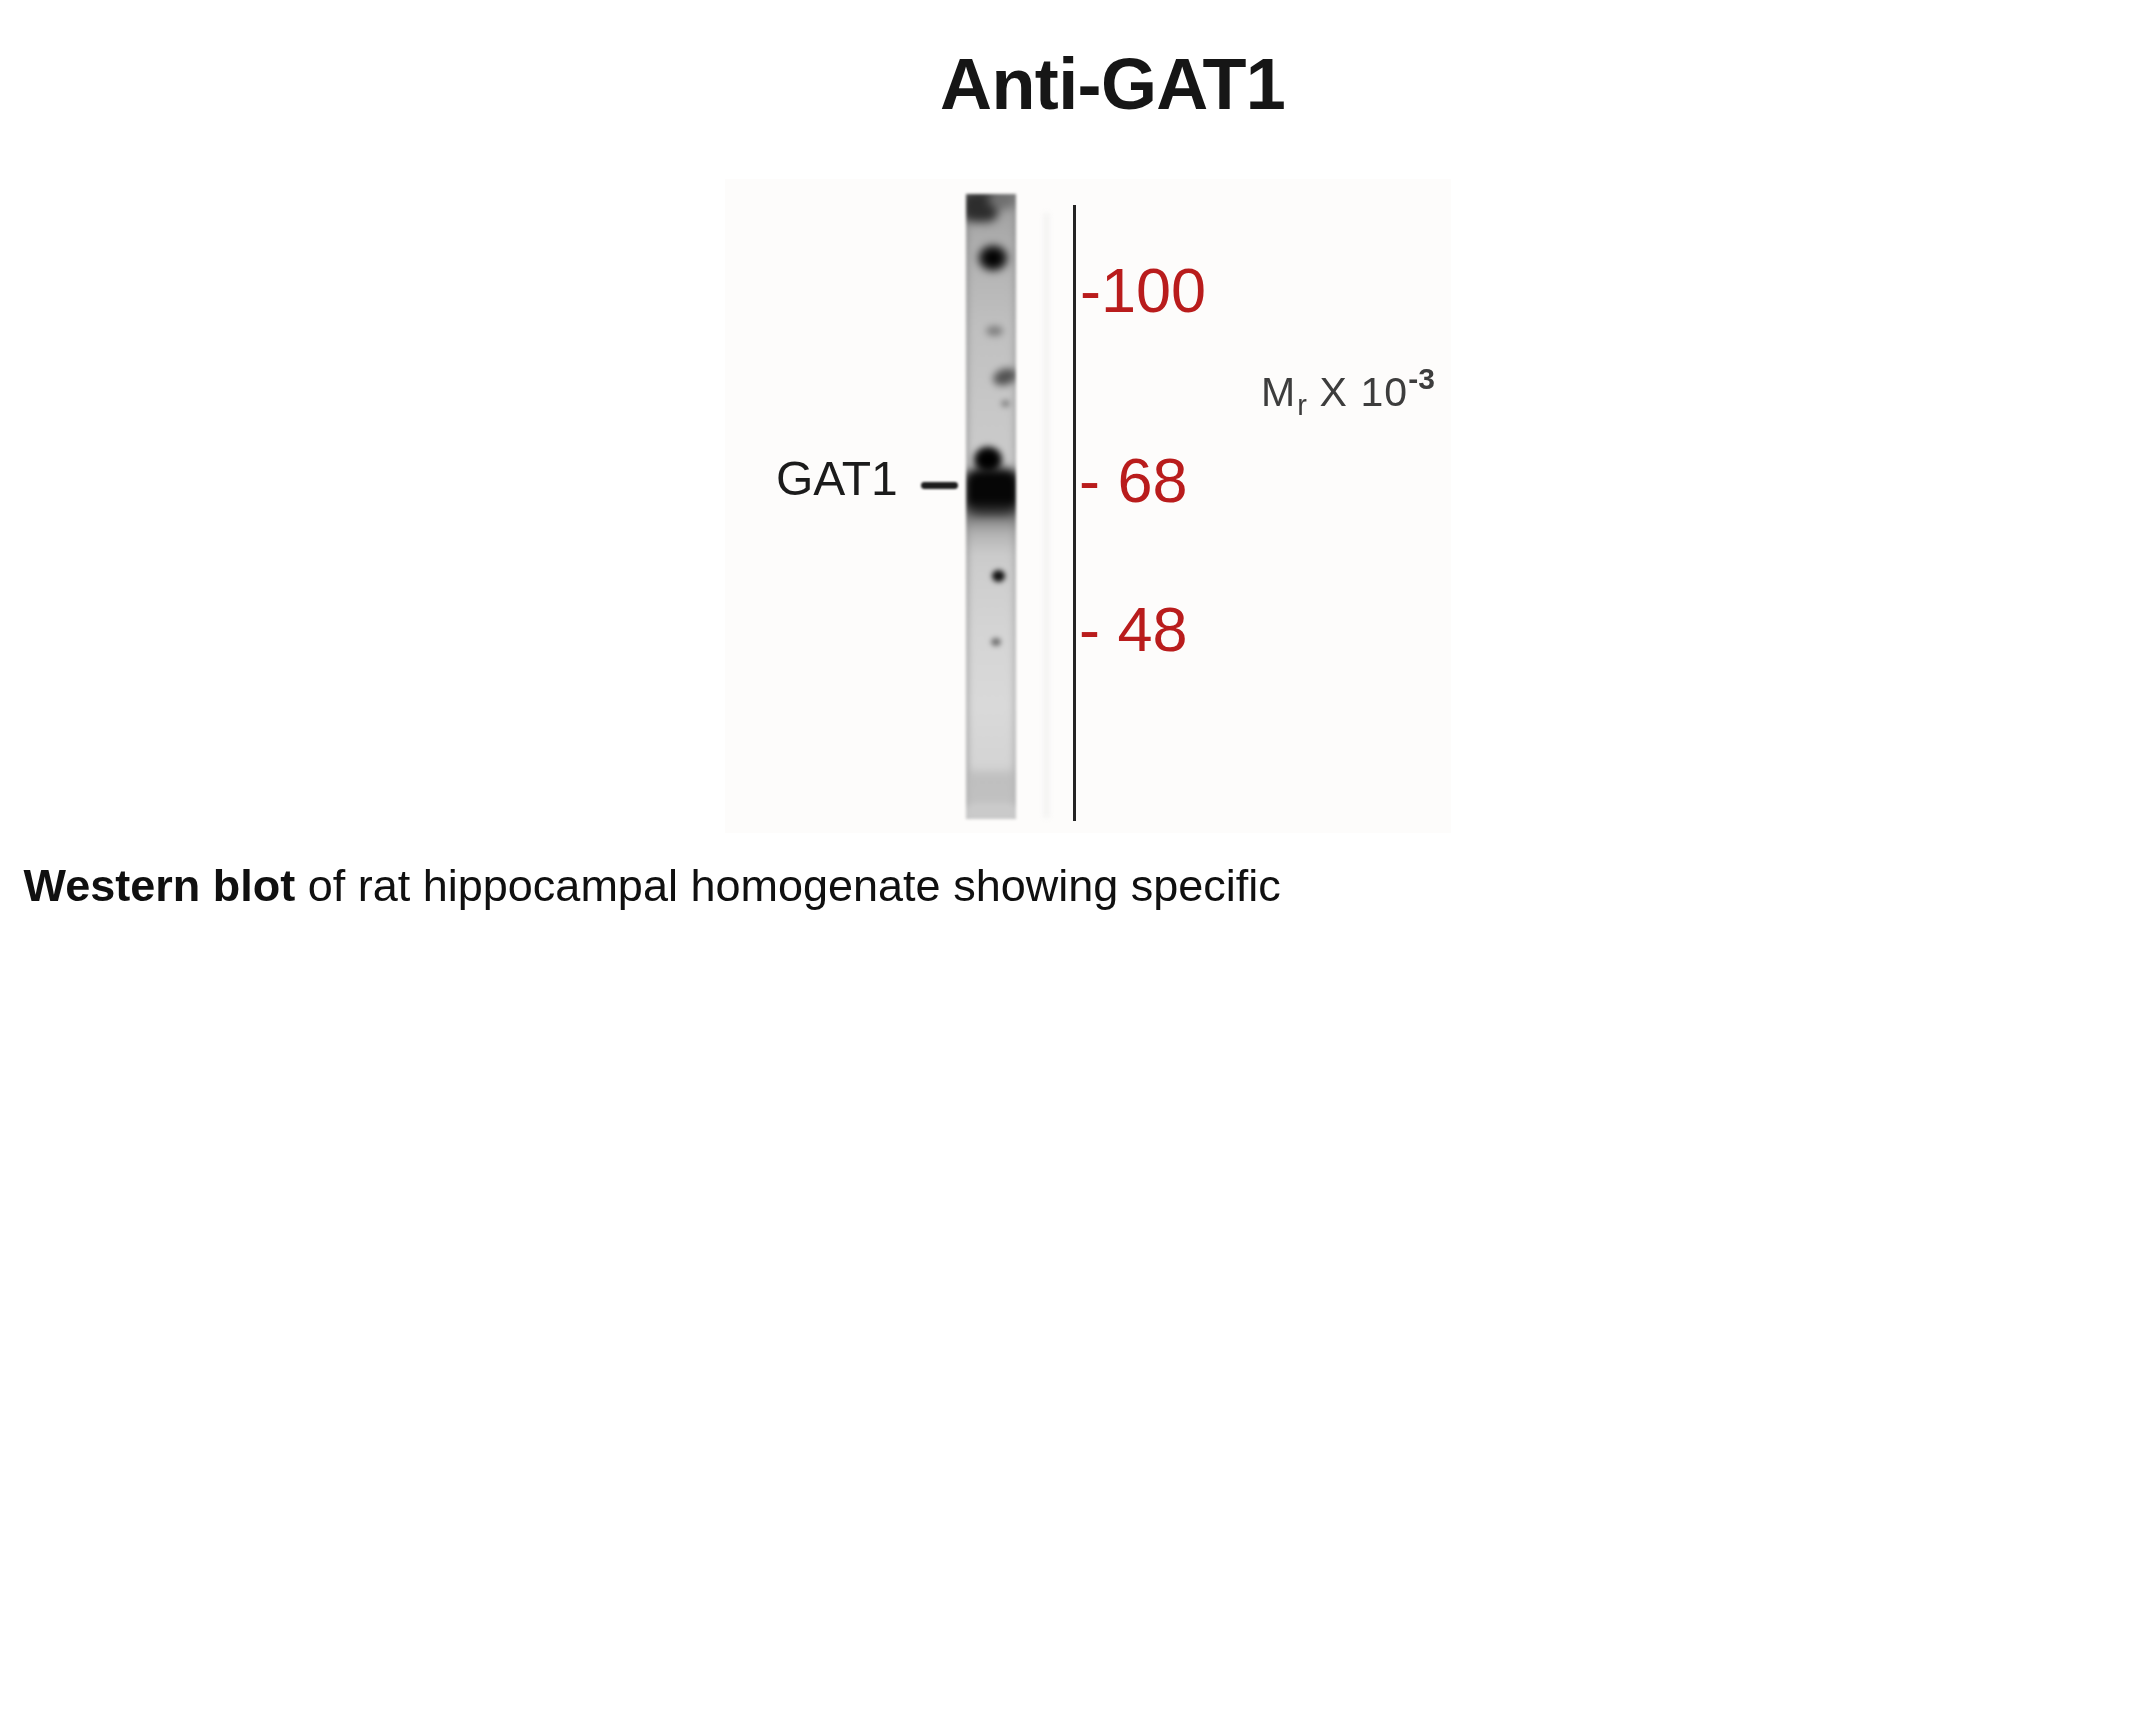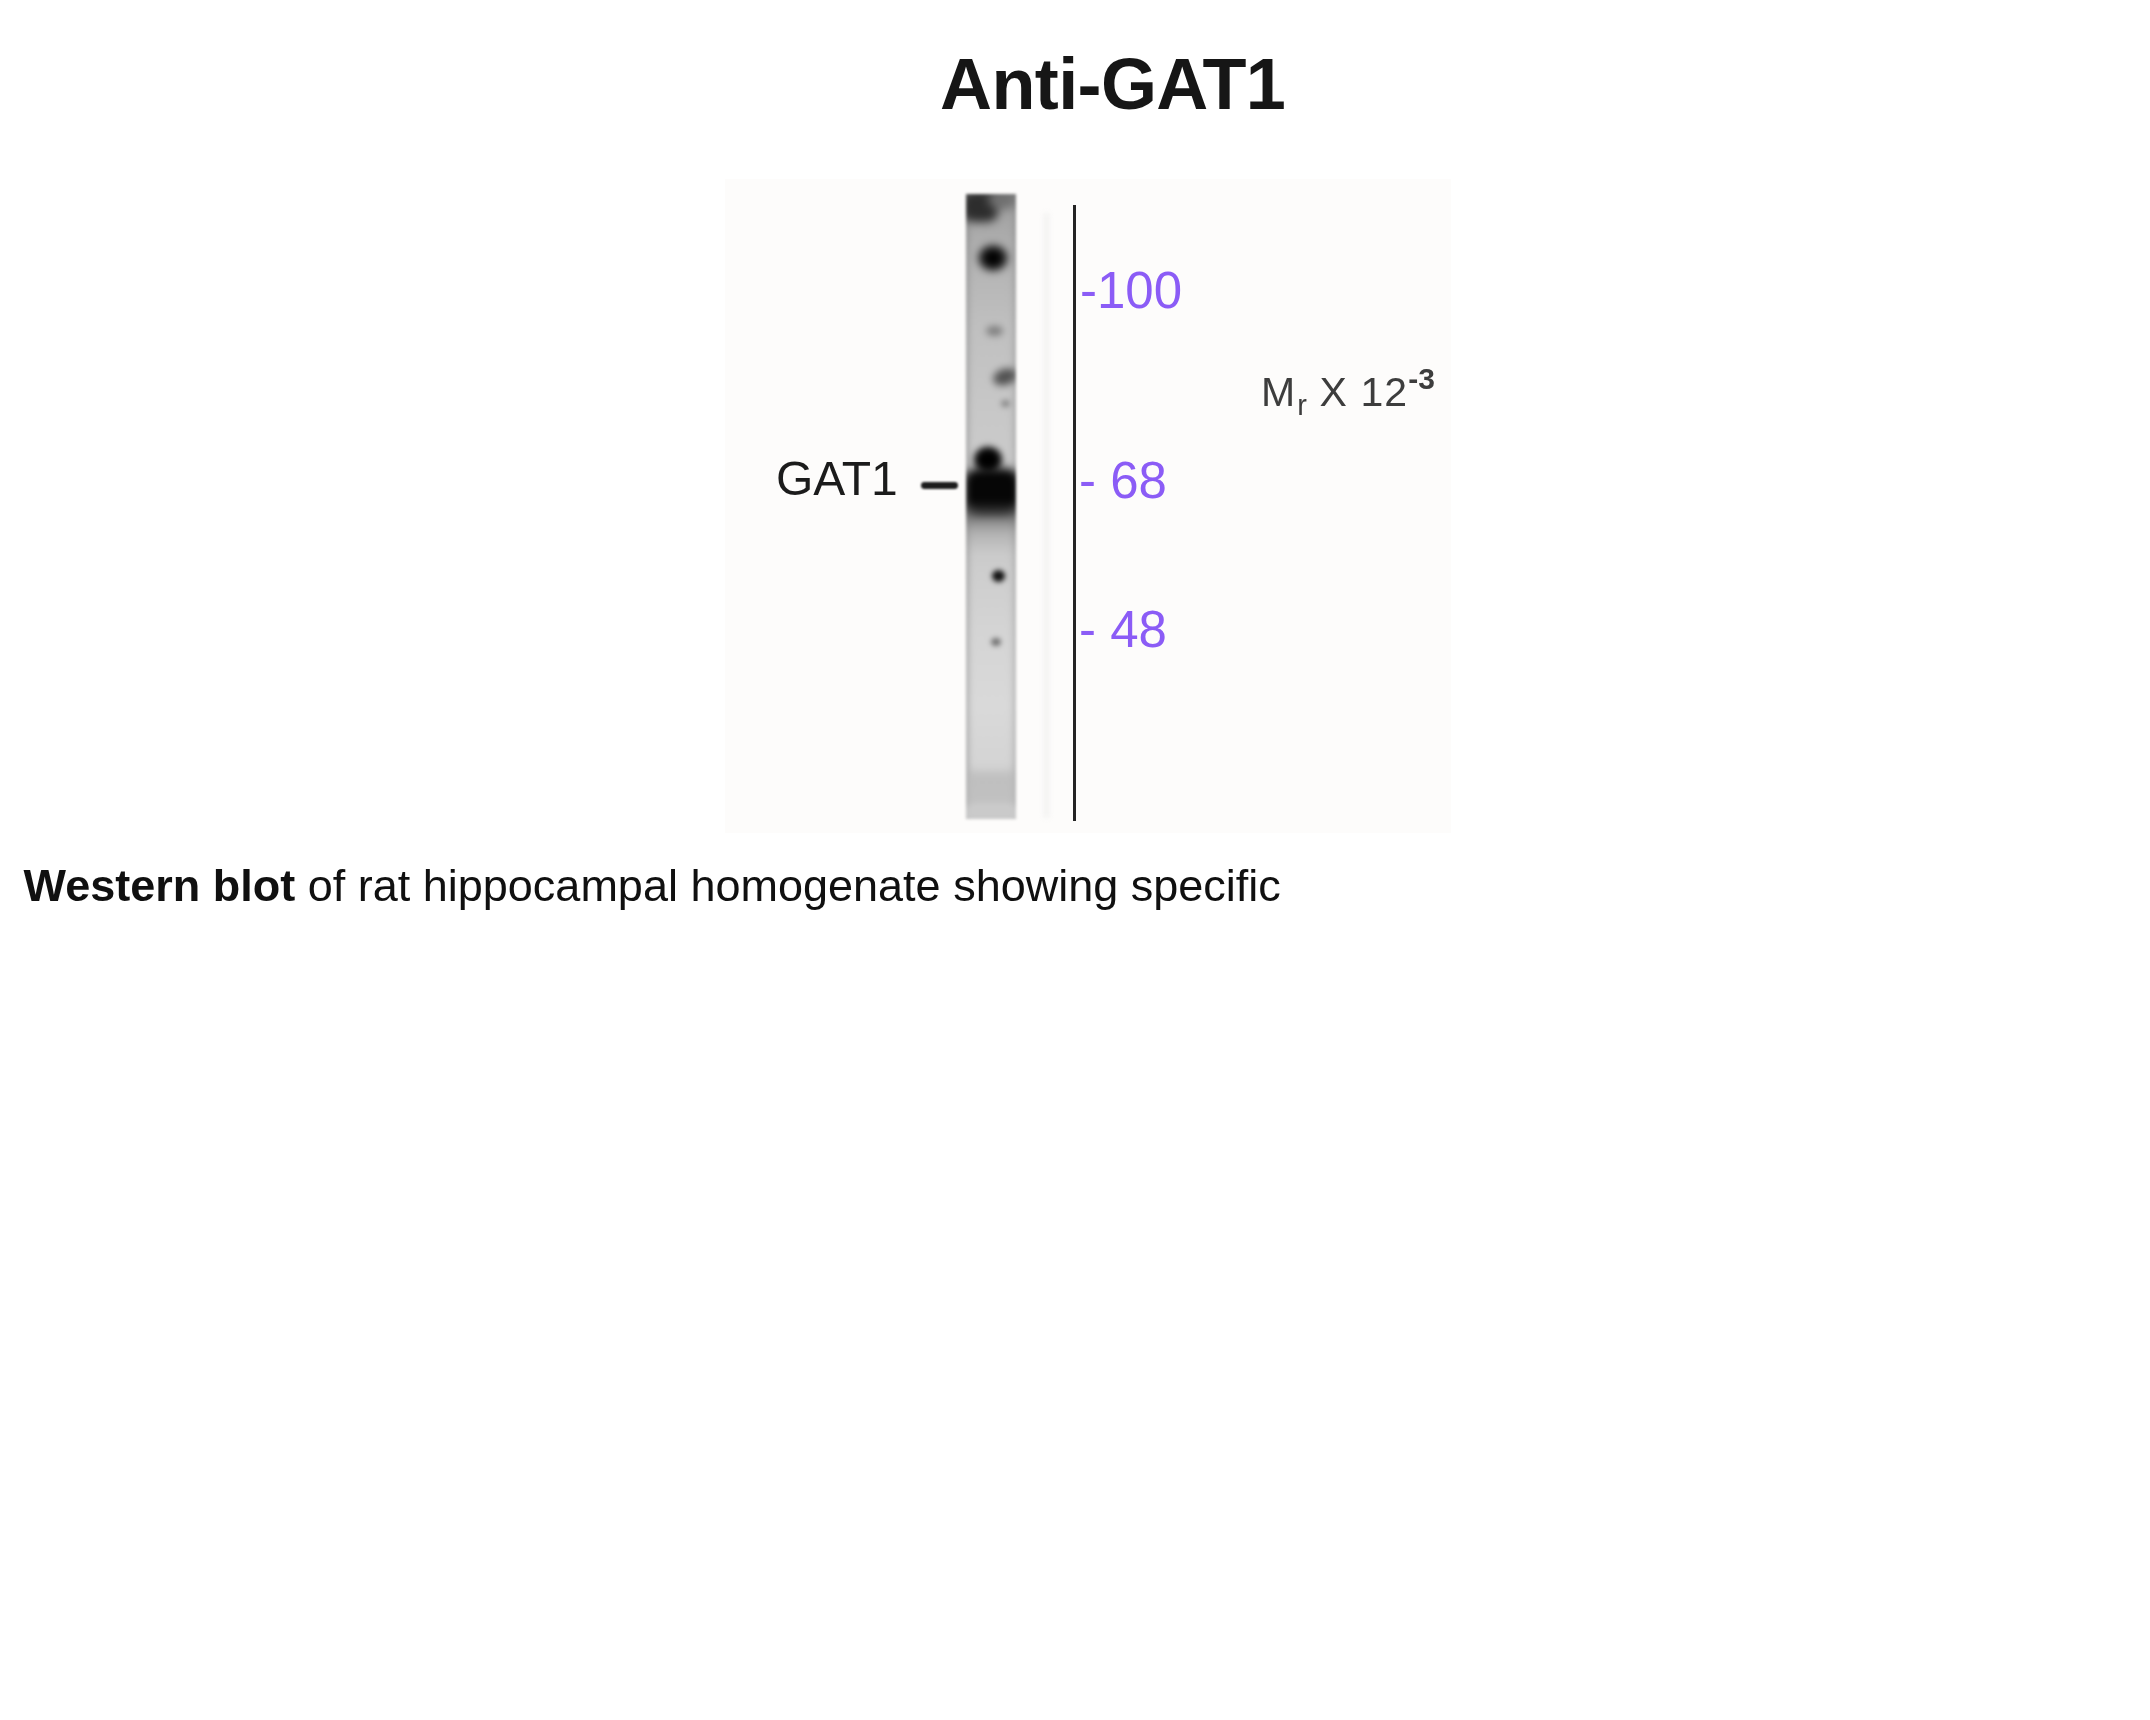--- a/index.html
+++ b/index.html
@@ -61,21 +61,21 @@
     position:absolute;left:1043px;top:213px;width:6.7px;height:605px;
     background:#efefee;filter:blur(2.8px);opacity:.6;
   }
   
   .sep-line{
     position:absolute;left:1073px;top:205px;width:2.8px;height:616px;
     background:#242424;filter:blur(0.4px);
   }
   
   .mw{
-    position:absolute;font-size:51px;line-height:63px;color:#8b5cf6;
+    position:absolute;font-size:63px;line-height:63px;color:#b91c1c;
     white-space:pre;letter-spacing:0px;text-align:center;
   }
   .mw-100{left:1080px;top:259px;}
   .mw-68{left:1079px;top:449px;}
   .mw-43{left:1079px;top:598px;}
   
   .mw-unit{
     position:absolute;left:1261px;top:372px;
     font-size:41px;line-height:41px;color:#3d3d3d;white-space:nowrap;
     letter-spacing:1.1px;
@@ -125,21 +125,21 @@
   </div>
 
   <div class="streak"></div>
 
   <div class="sep-line"></div>
 
   <div class="mw mw-100">-100</div>
   <div class="mw mw-68">- 68</div>
   <div class="mw mw-43">- 48</div>
 
-  <div class="mw-unit"><span>M</span><span class="sub">r</span><span> X 12</span><span class="sup">-3</span></div>
+  <div class="mw-unit"><span>M</span><span class="sub">r</span><span> X 10</span><span class="sup">-3</span></div>
 
   <div class="gat1-label">GAT1</div>
   <div class="gat1-dash"></div>
 
   <div class="caption"><b>Western blot</b><span> of rat hippocampal homogenate showing specific</span><br></div>
 
 </div>
 
 
 </body></html>

